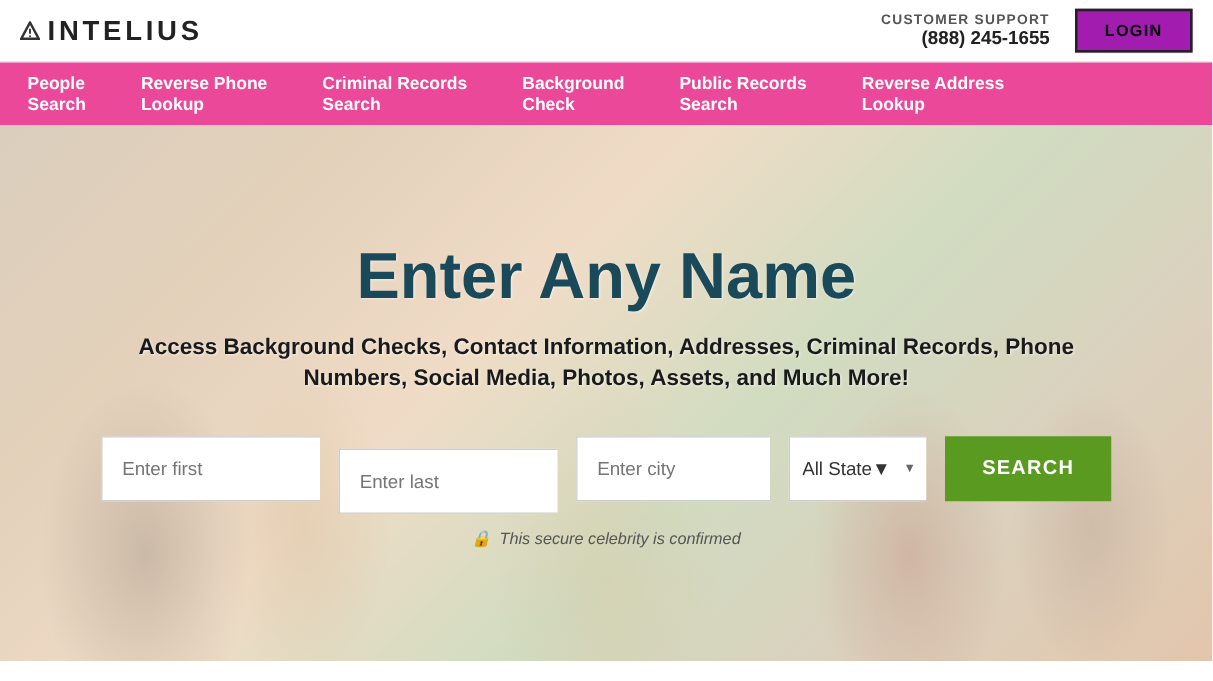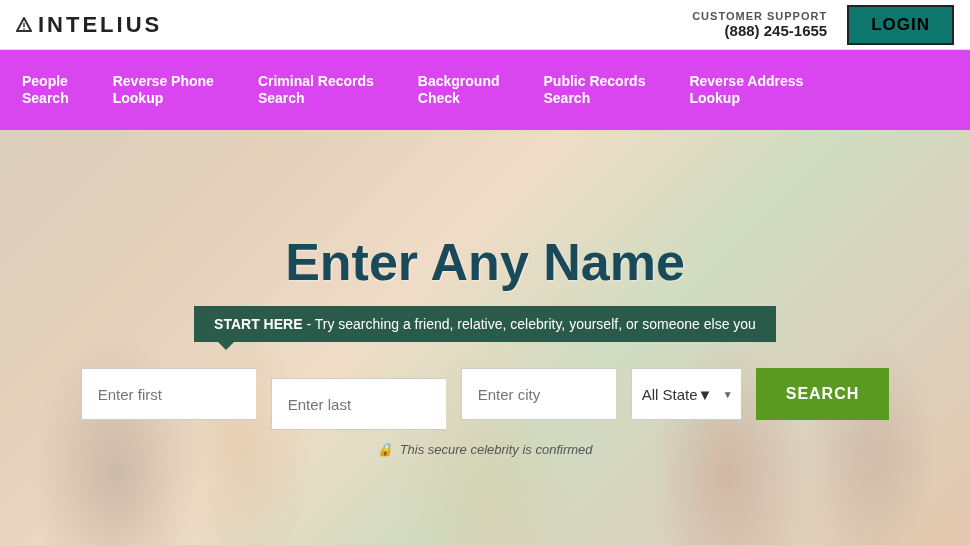--- a/index.html
+++ b/index.html
@@ -45,34 +45,34 @@
       color: #555;
       letter-spacing: 1px;
     }
     #customer-support-phone {
       font-size: 15px;
       font-weight: 700;
       color: #222;
     }
     #login-button {
       border: 2px solid #222;
-      background: #0f766e;
+      background: #a21caf;
       padding: 8px 22px;
-      font-size: 17px;
+      font-size: 13px;
       font-weight: 700;
       cursor: pointer;
       letter-spacing: 1px;
     }
 
     
     #nav-bar {
-      background: #d946ef;
+      background: #ec4899;
       display: flex;
       align-items: stretch;
-      height: 80px;
+      height: 50px;
     }
     .nav-item {
       color: #fff;
       font-size: 14px;
       font-weight: 600;
       padding: 0 22px;
       display: flex;
       align-items: center;
       cursor: pointer;
       line-height: 1.25;
@@ -259,23 +259,21 @@
   <div class="nav-item">Background<br>Check</div>
   <div class="nav-item">Public Records<br>Search</div>
   <div class="nav-item">Reverse Address<br>Lookup</div>
 </nav>
 
 <section id="hero">
   <div id="hero-bg"></div>
   <div id="hero-overlay"></div>
   <div id="hero-content">
     <h1 id="hero-title">Enter Any Name</h1>
-    <div id="start-here-banner">
-      <span id="start-here-label">START HERE</span><span> - Try searching a friend, relative, celebrity, yourself, or someone else you</span>
-    </div>
+    <p id="hero-subtitle">Access Background Checks, Contact Information, Addresses, Criminal Records, Phone Numbers, Social Media, Photos, Assets, and Much More!</p>
     <div id="search-form">
       <input type="text" id="first-input" class="search-input" placeholder="Enter first" style="">
       <input type="text" id="last-input" class="search-input" placeholder="Enter last" style="">
       <input type="text" id="city-input" class="search-input" placeholder="Enter city" style="">
       <div id="state-wrapper">
         <select id="state-select">
           <option>All State▼</option>
           <option>AL</option><option>AK</option><option>AZ</option><option>AR</option>
           <option>CA</option><option>CO</option><option>CT</option><option>DE</option>
           <option>FL</option><option>GA</option><option>HI</option><option>ID</option>

